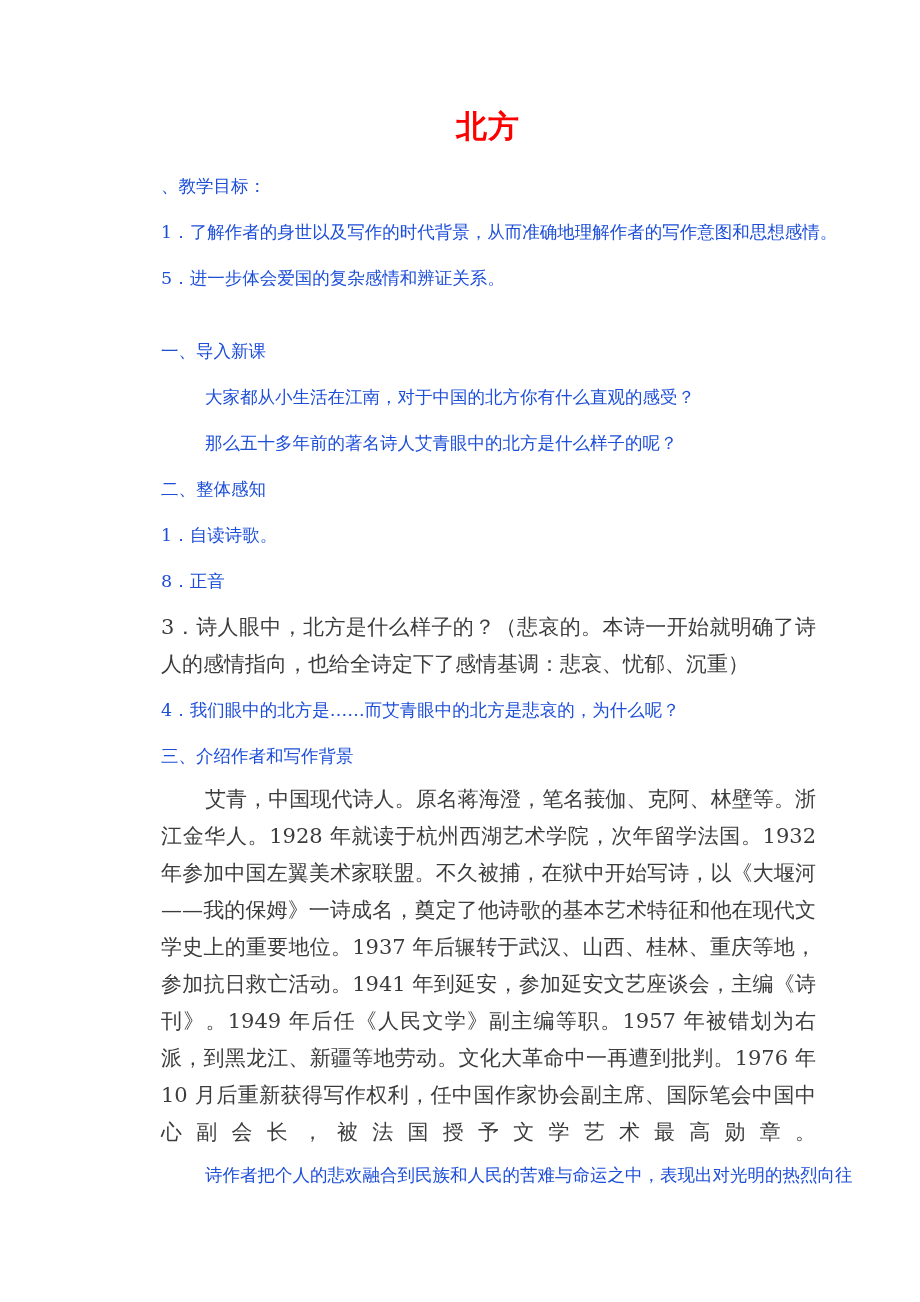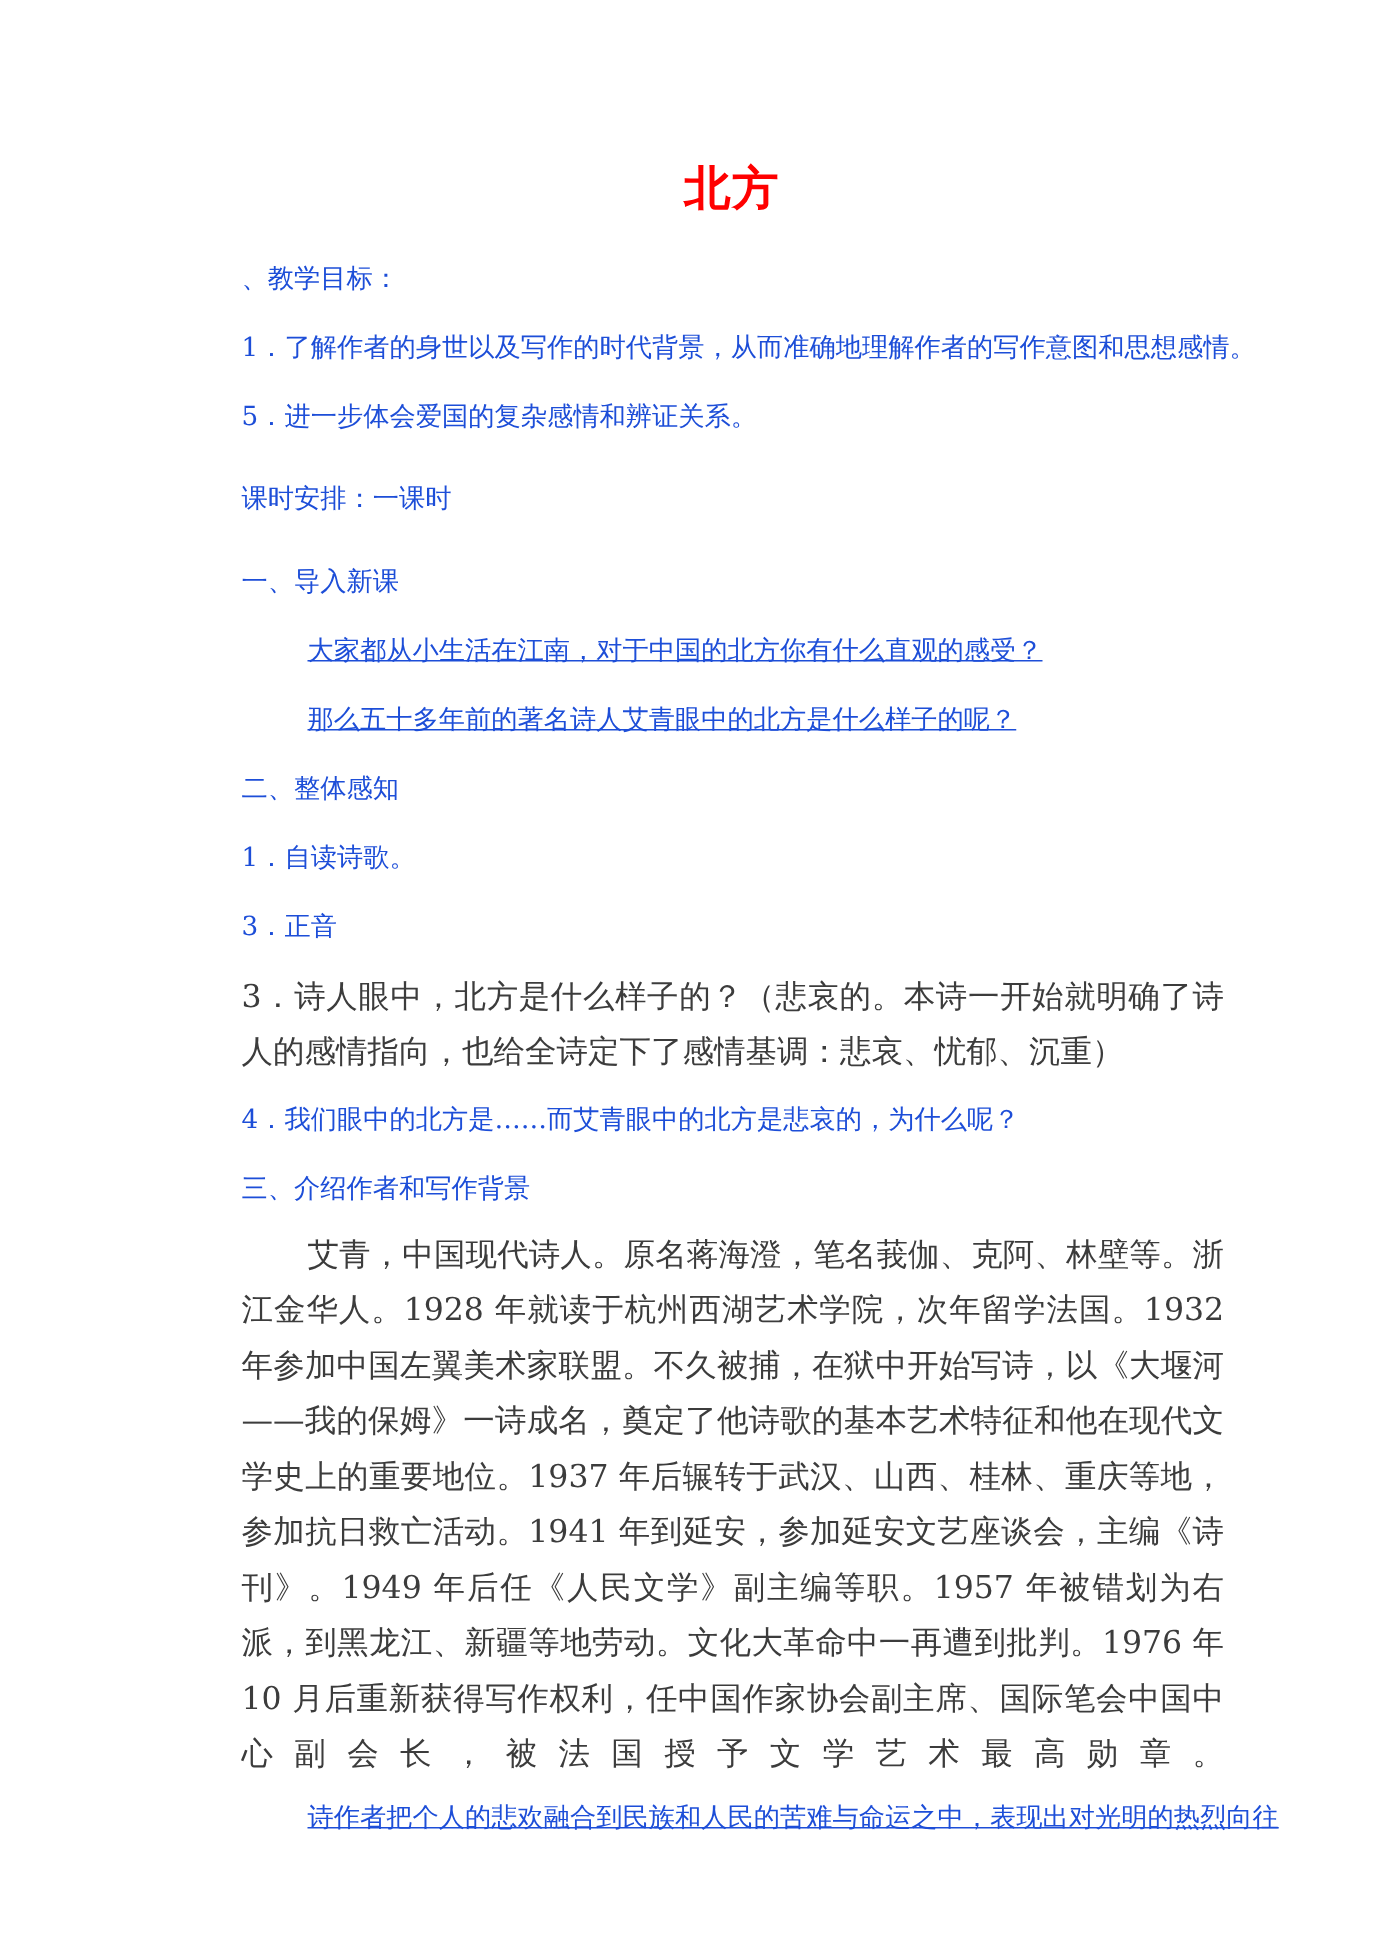--- a/index.html
+++ b/index.html
@@ -60,21 +60,20 @@
     color: #1d4ed8;
     white-space: nowrap;
   }
 
   .gap-6  { height: 6px; }
   .gap-9  { height: 9px; }
 
   
   .indent {
     padding-left: 44px;
-    text-decoration: underline;
   }
 
   
   .flow {
     text-align: justify;
     text-justify: inter-ideograph;
     line-height: 37px;
     font-size: 21px;
     word-break: break-all;
   }
@@ -103,41 +102,40 @@
     <div class="gap-9"></div>
 
     <div class="line">1．了解作者的身世以及写作的时代背景，从而准确地理解作者的写作意图和思想感情。</div>
     <div class="gap-9"></div>
 
     <div class="line">5．进一步体会爱国的复杂感情和辨证关系。</div>
     <div class="gap-9"></div>
 
     <div class="gap-9"></div>
 
-    <div class="line">课时安排：一课时</div>
     <div class="gap-9"></div>
 
     <div class="gap-9"></div>
 
     <div class="line">一、导入新课</div>
     <div class="gap-9"></div>
 
     <div class="line indent">大家都从小生活在江南，对于中国的北方你有什么直观的感受？</div>
     <div class="gap-9"></div>
 
     <div class="line indent">那么五十多年前的著名诗人艾青眼中的北方是什么样子的呢？</div>
     <div class="gap-9"></div>
 
     <div class="line">二、整体感知</div>
     <div class="gap-9"></div>
 
     <div class="line">1．自读诗歌。</div>
     <div class="gap-9"></div>
 
-    <div class="line">3．正音</div>
+    <div class="line">8．正音</div>
     <div class="gap-9"></div>
 
     <div class="flow wide">3．诗人眼中，北方是什么样子的？（悲哀的。本诗一开始就明确了诗人的感情指向，也给全诗定下了感情基调：悲哀、忧郁、沉重）</div>
     <div class="gap-9"></div>
 
     <div class="line">4．我们眼中的北方是……而艾青眼中的北方是悲哀的，为什么呢？</div>
     <div class="gap-9"></div>
 
     <div class="line">三、介绍作者和写作背景</div>
     <div class="gap-6"></div>

